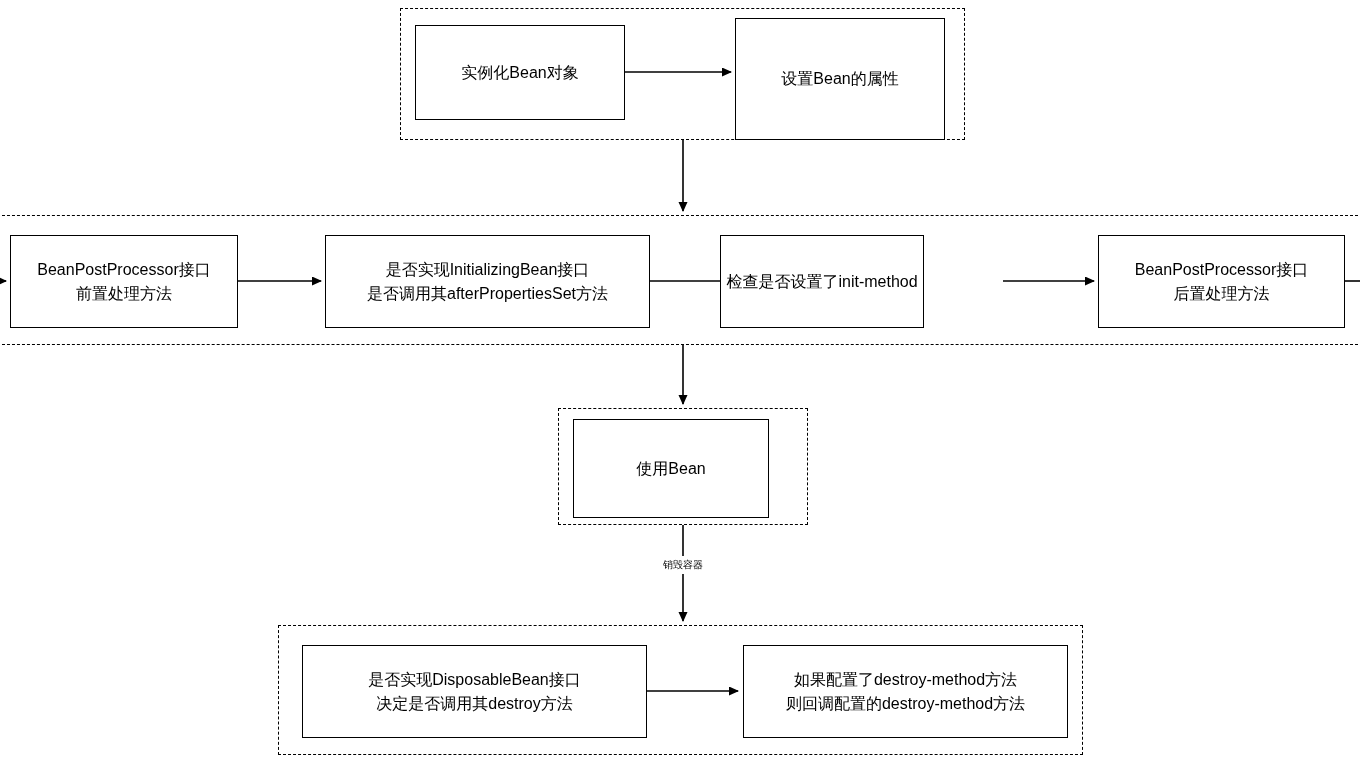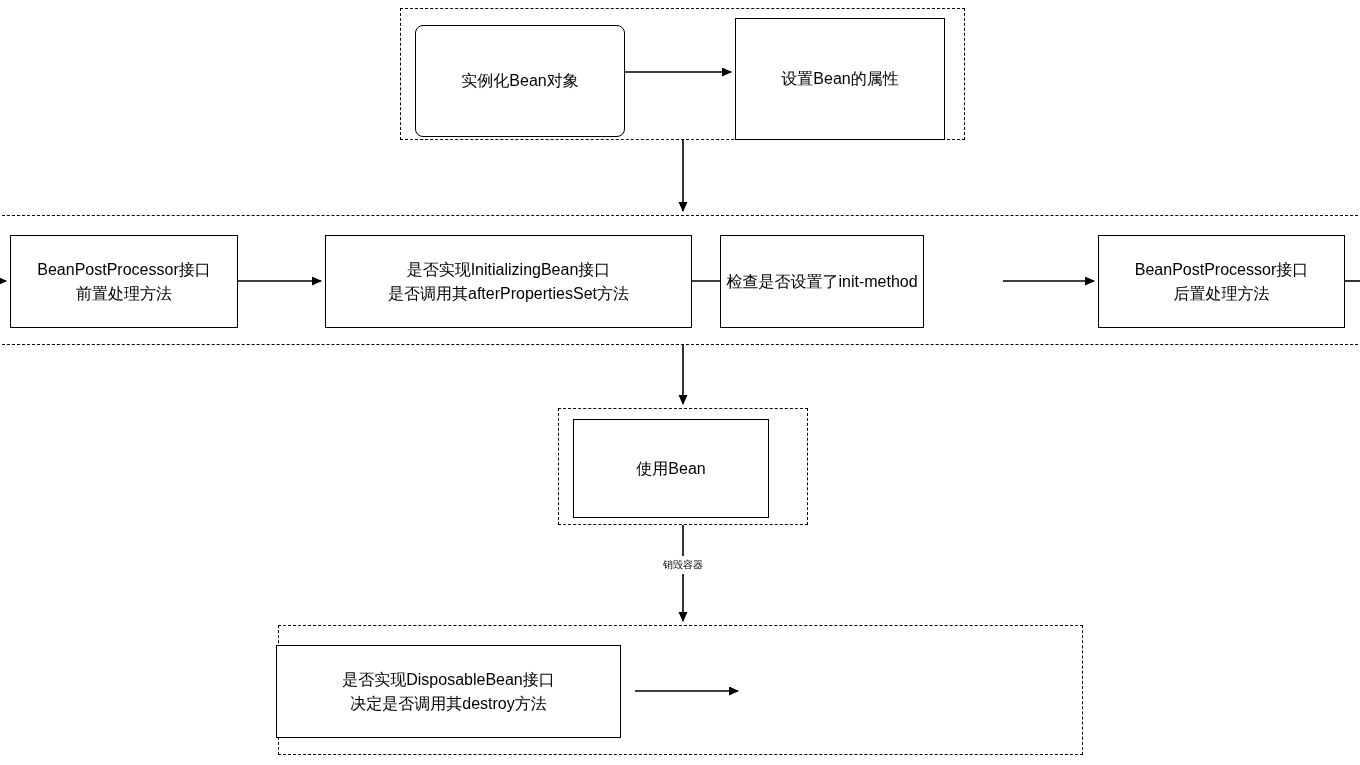--- a/index.html
+++ b/index.html
@@ -69,47 +69,51 @@
 
     <line x1="1345" y1="281" x2="1366" y2="281"></line>
 
     <line x1="683" y1="345" x2="683" y2="404" marker-end="url(#ah)"></line>
 
     <line x1="683" y1="525" x2="683" y2="621" marker-end="url(#ah)"></line>
 
     <line x1="635" y1="691" x2="738" y2="691" marker-end="url(#ah)"></line>
   </svg>
 
-  <div class="node" style="left:415px; top:25px; width:210px; height:112px;border-radius:8px;">
+  <div class="node" style="left:415px; top:25px; width:210px; height:95px;">
     <span>实例化Bean对象</span>
   </div>
   <div class="node" style="left:735px; top:18px; width:210px; height:122px;">
     <span>设置Bean的属性</span>
   </div>
 
   <div class="node" style="left:10px; top:235px; width:228px; height:93px;">
     <span>BeanPostProcessor接口
 前置处理方法</span>
   </div>
-  <div class="node" style="left:325px; top:235px; width:367px; height:93px;">
+  <div class="node" style="left:325px; top:235px; width:325px; height:93px;">
     <span>是否实现InitializingBean接口
 是否调用其afterPropertiesSet方法</span>
   </div>
   <div class="node" style="left:720px; top:235px; width:204px; height:93px;">
     <span>检查是否设置了init-method</span>
   </div>
   <div class="node" style="left:1098px; top:235px; width:247px; height:93px;">
     <span>BeanPostProcessor接口
 后置处理方法</span>
   </div>
 
   <div class="node" style="left:573px; top:419px; width:196px; height:99px;">
     <span>使用Bean</span>
   </div>
 
   <div class="arrow-label" style="left:683px; top:565px;">销毁容器</div>
 
-  <div class="node" style="left:276px; top:645px; width:345px; height:93px;">
+  <div class="node" style="left:302px; top:645px; width:345px; height:93px;">
     <span>是否实现DisposableBean接口
 决定是否调用其destroy方法</span>
+  </div>
+  <div class="node" style="left:743px; top:645px; width:325px; height:93px;">
+    <span>如果配置了destroy-method方法
+则回调配置的destroy-method方法</span>
   </div>
 
 </div>
 
 </body></html>

